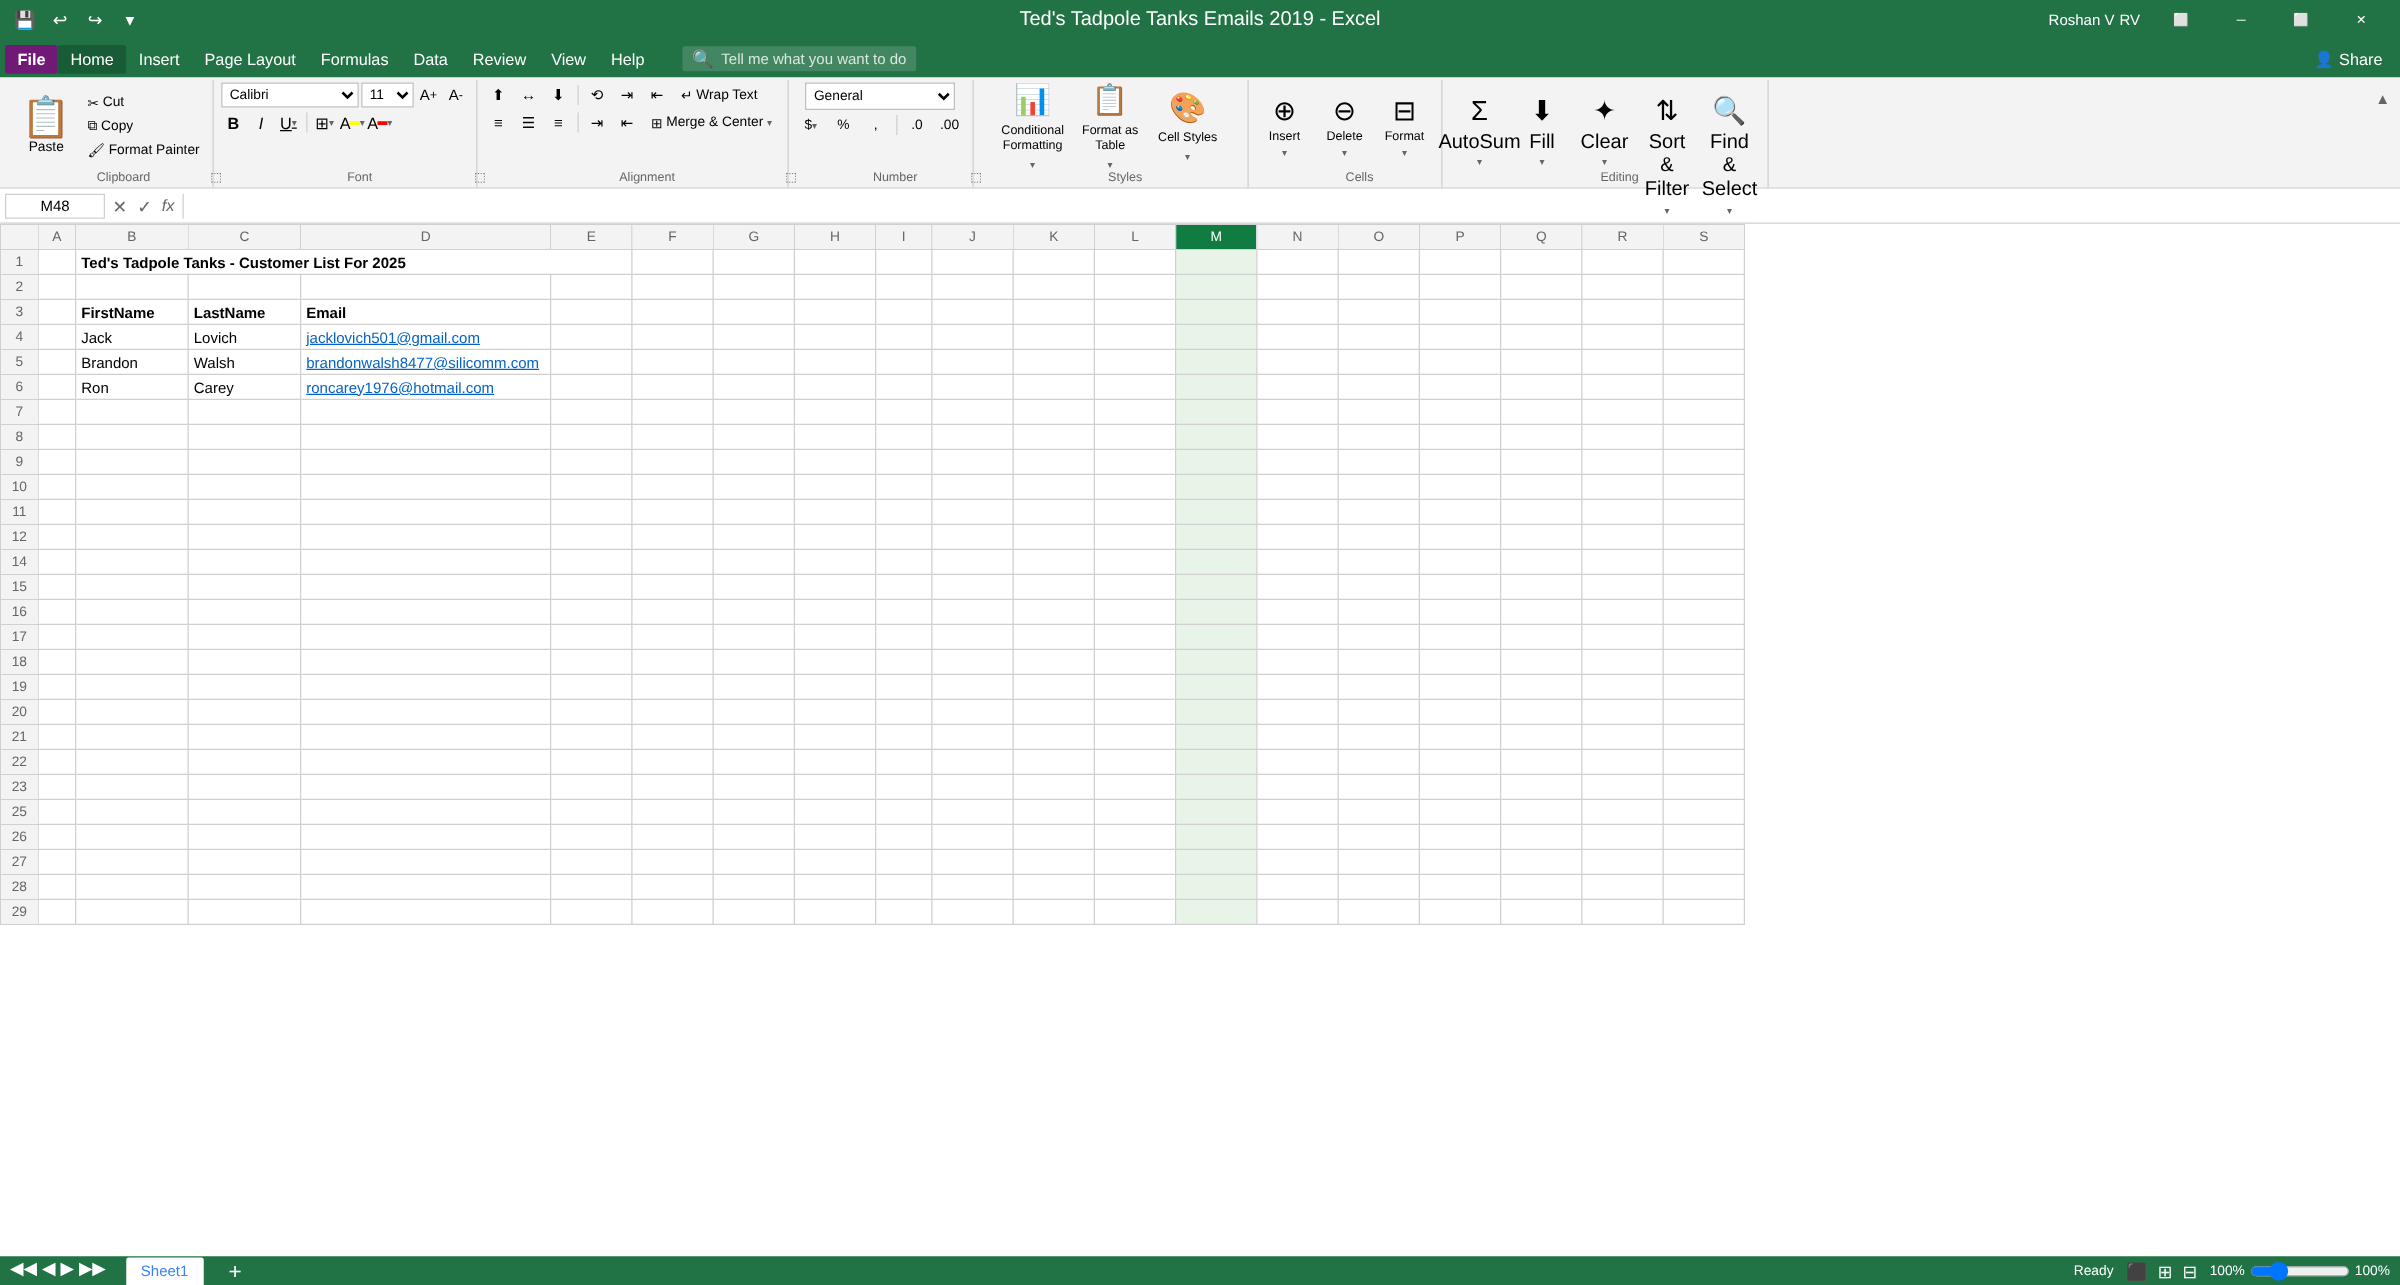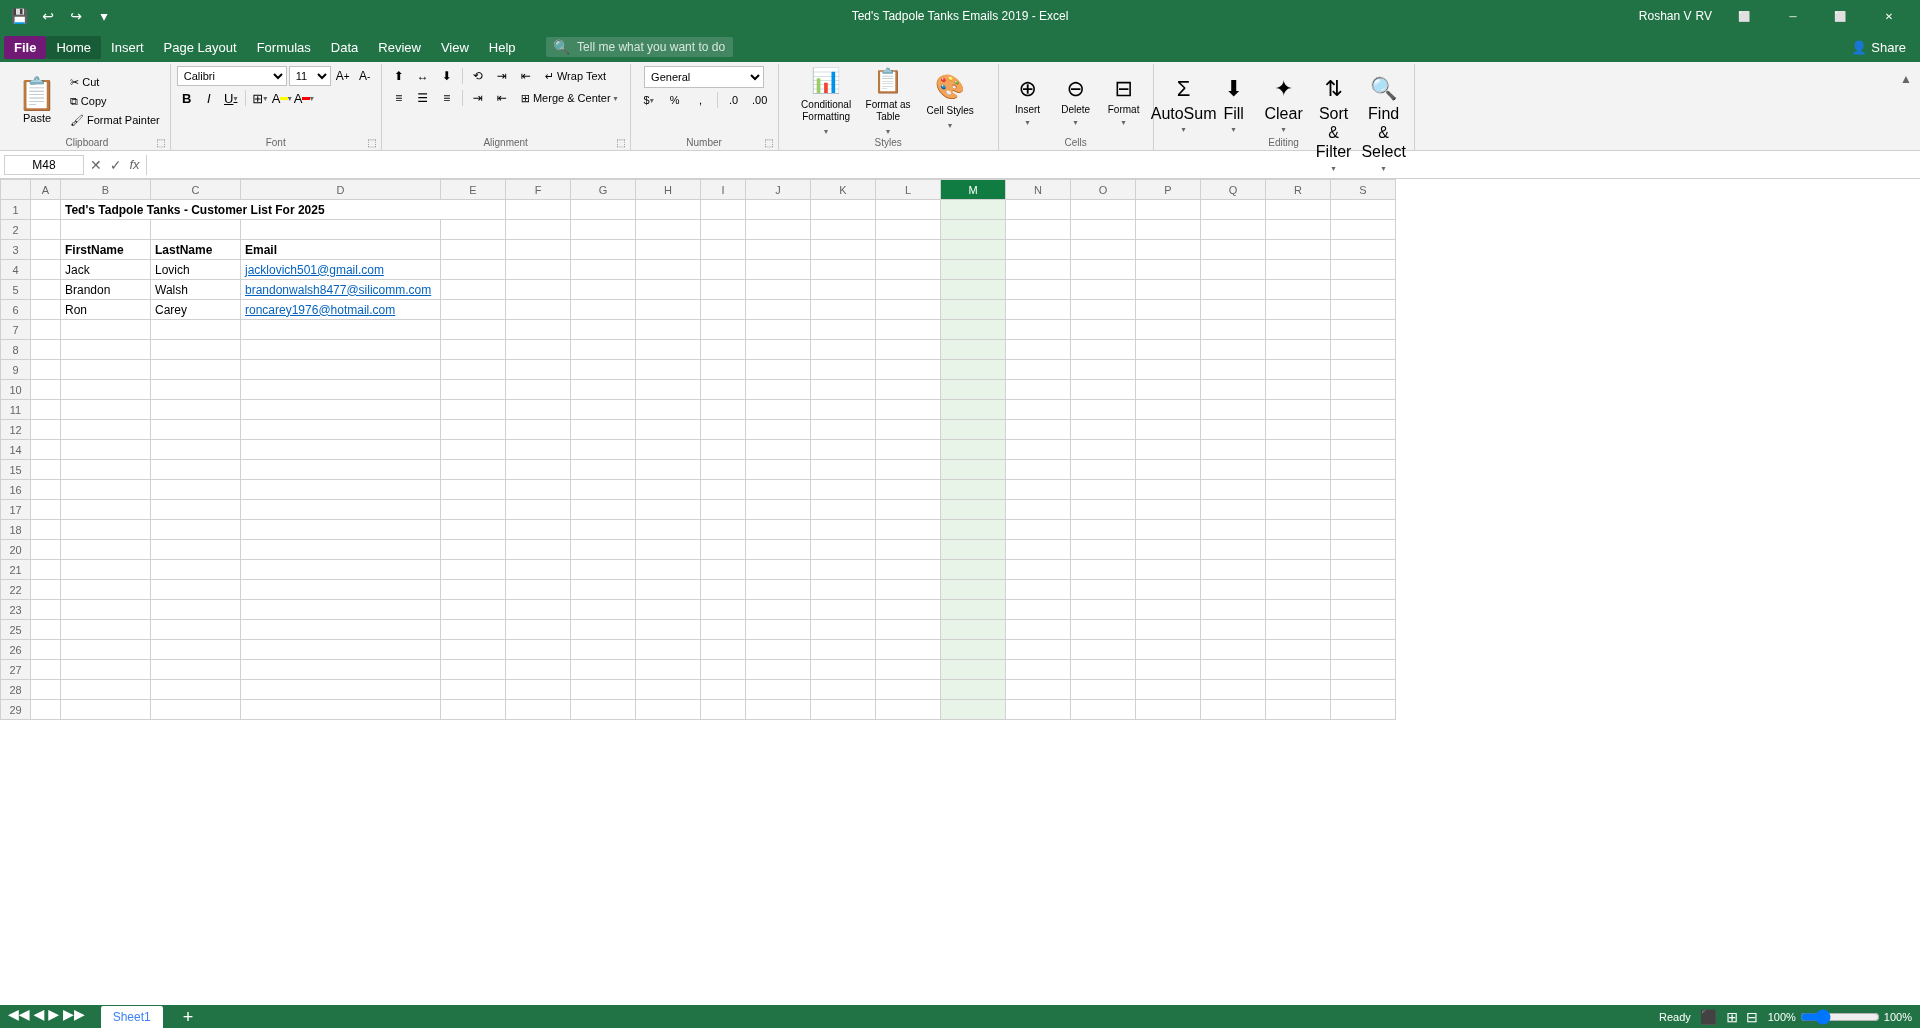--- a/index.html
+++ b/index.html
@@ -13,21 +13,21 @@
       display: flex;
       align-items: center;
       justify-content: space-between;
       padding: 0 8px;
       user-select: none;
     }
     #title-bar .title-center {
       position: absolute;
       left: 50%;
       transform: translateX(-50%);
-      font-size: 12px;
+      font-size: 16px;
       color: #fff;
     }
     #title-bar .win-controls {
       display: flex;
       gap: 2px;
       margin-left: auto;
     }
     #title-bar .win-btn {
       width: 46px;
       height: 32px;
@@ -512,21 +512,21 @@
       cursor: pointer;
       color: #666;
     }
     .ribbon-group-label-row {
       width: 100%;
       display: flex;
       justify-content: center;
       align-items: center;
       position: absolute;
       bottom: 0;
-      left: 0;
+      left: 12px;
       height: 14px;
       margin-top: 32px;
     }
 
     .dropdown-arrow {
       font-size: 8px;
       color: #666;
     }
 
     
@@ -1194,20 +1194,42 @@
             <td></td>
             <td class="col-selected"></td>
             <td></td>
             <td></td>
             <td></td>
             <td></td>
             <td></td>
             <td></td>
           </tr>
           <tr>
+            <th class="row-header">19</th>
+            <td></td>
+            <td></td>
+            <td></td>
+            <td></td>
+            <td></td>
+            <td></td>
+            <td></td>
+            <td></td>
+            <td></td>
+            <td></td>
+            <td></td>
+            <td></td>
+            <td class="col-selected"></td>
+            <td></td>
+            <td></td>
+            <td></td>
+            <td></td>
+            <td></td>
+            <td></td>
+          </tr>
+          <tr>
             <th class="row-header">20</th>
             <td></td>
             <td></td>
             <td></td>
             <td></td>
             <td></td>
             <td></td>
             <td></td>
             <td></td>
             <td></td>

